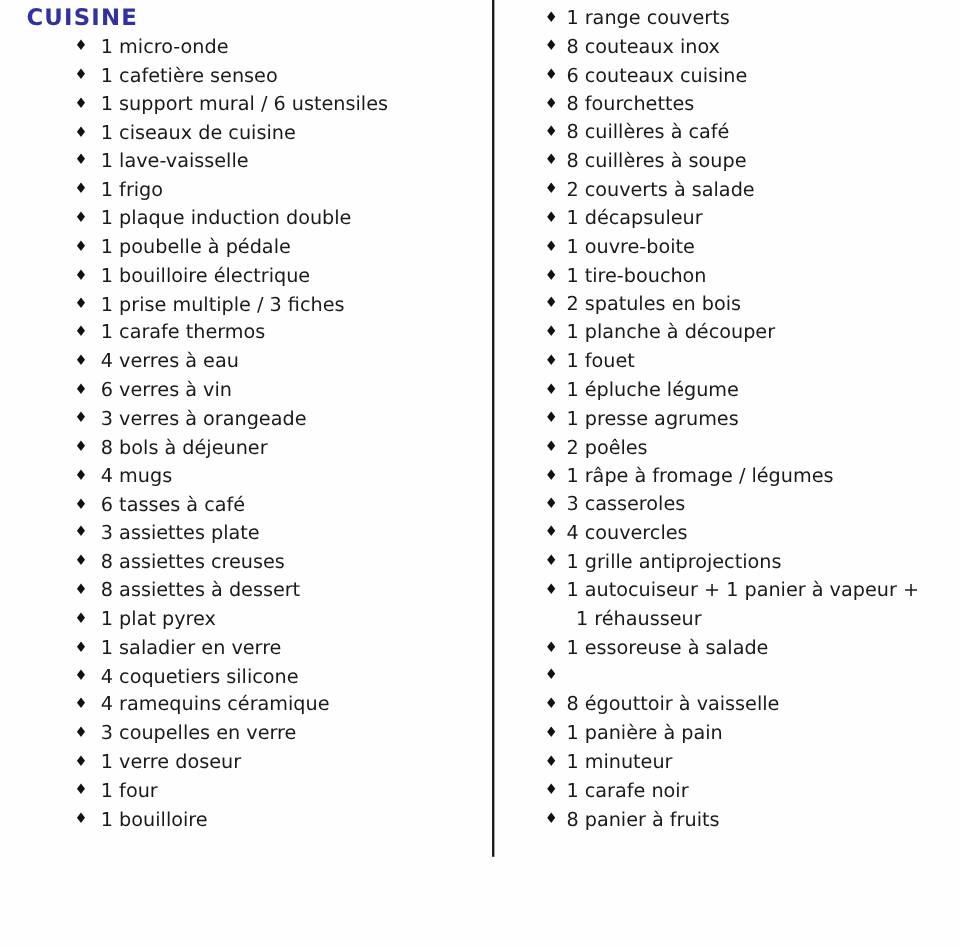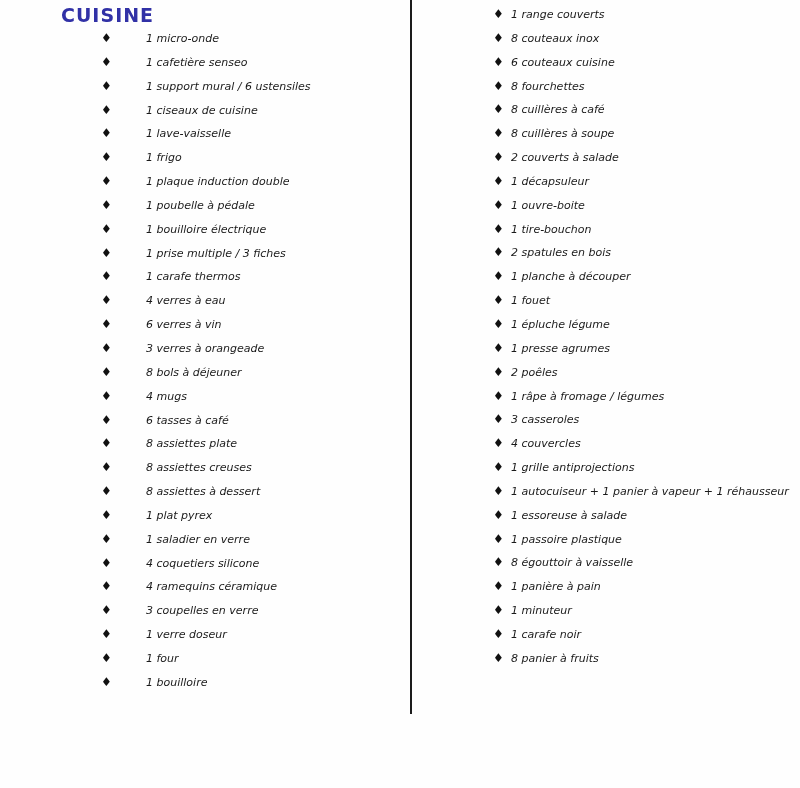--- a/index.html
+++ b/index.html
@@ -17,21 +17,20 @@
   }
   .divider {
     position: absolute;
     left: 410px; top: 0;
     width: 2px; height: 714px;
     background: #1c1c1c;
   }
   .col {
     position: absolute;
     top: 3px;
-    padding-left: 39px;
   }
   .col-left  { left: 0;    width: 410px; }
   .col-right { left: 412px; width: 388px; }
   .doc-title {
     display: block;
     margin-left: 22px;
     height: 24px;
     line-height: 24px;
     font-size: 19px;
     font-weight: bold;
@@ -45,26 +44,25 @@
   }
   .bullet {
     flex: 0 0 auto;
     font-size: 12px;
     line-height: 23.85px;
     color: #111;
   }
   .col-left  .bullet { margin-left: 62px; width: 22px; }
   .col-right .bullet { margin-left: 42px; width: 18px; }
   .item-text {
-    font-size: 11px;
+    font-size: 16px;
     line-height: 23.85px;
     letter-spacing: 0;
-    font-style: italic;
-  }
-  .col-left  .item-text { max-width: 322px; margin-left: 23px; }
+  }
+  .col-left  .item-text { max-width: 322px; }
   .col-right .item-text { max-width: 302px; }
   
   .item-text.can-wrap {
     text-indent: -8px;
     padding-left: 8px;
   }
 </style>
 </head>
 <body>
 
@@ -138,21 +136,21 @@
       <li>
           <span class="bullet">♦</span>
           <span class="item-text">4 mugs</span>
         </li>
       <li>
           <span class="bullet">♦</span>
           <span class="item-text">6 tasses à café</span>
         </li>
       <li>
           <span class="bullet">♦</span>
-          <span class="item-text">8 assiettes plate</span>
+          <span class="item-text">3 assiettes plate</span>
         </li>
       <li>
           <span class="bullet">♦</span>
           <span class="item-text">8 assiettes creuses</span>
         </li>
       <li>
           <span class="bullet">♦</span>
           <span class="item-text">8 assiettes à dessert</span>
         </li>
       <li>
@@ -275,21 +273,20 @@
       <li>
           <span class="bullet">♦</span>
           <span class="item-text can-wrap">1 autocuiseur + 1 panier à vapeur + 1 réhausseur</span>
         </li>
       <li>
           <span class="bullet">♦</span>
           <span class="item-text">1 essoreuse à salade</span>
         </li>
       <li>
           <span class="bullet">♦</span>
-          <span class="item-text">1 passoire plastique</span>
         </li>
       <li>
           <span class="bullet">♦</span>
           <span class="item-text">8 égouttoir à vaisselle</span>
         </li>
       <li>
           <span class="bullet">♦</span>
           <span class="item-text">1 panière à pain</span>
         </li>
       <li>

